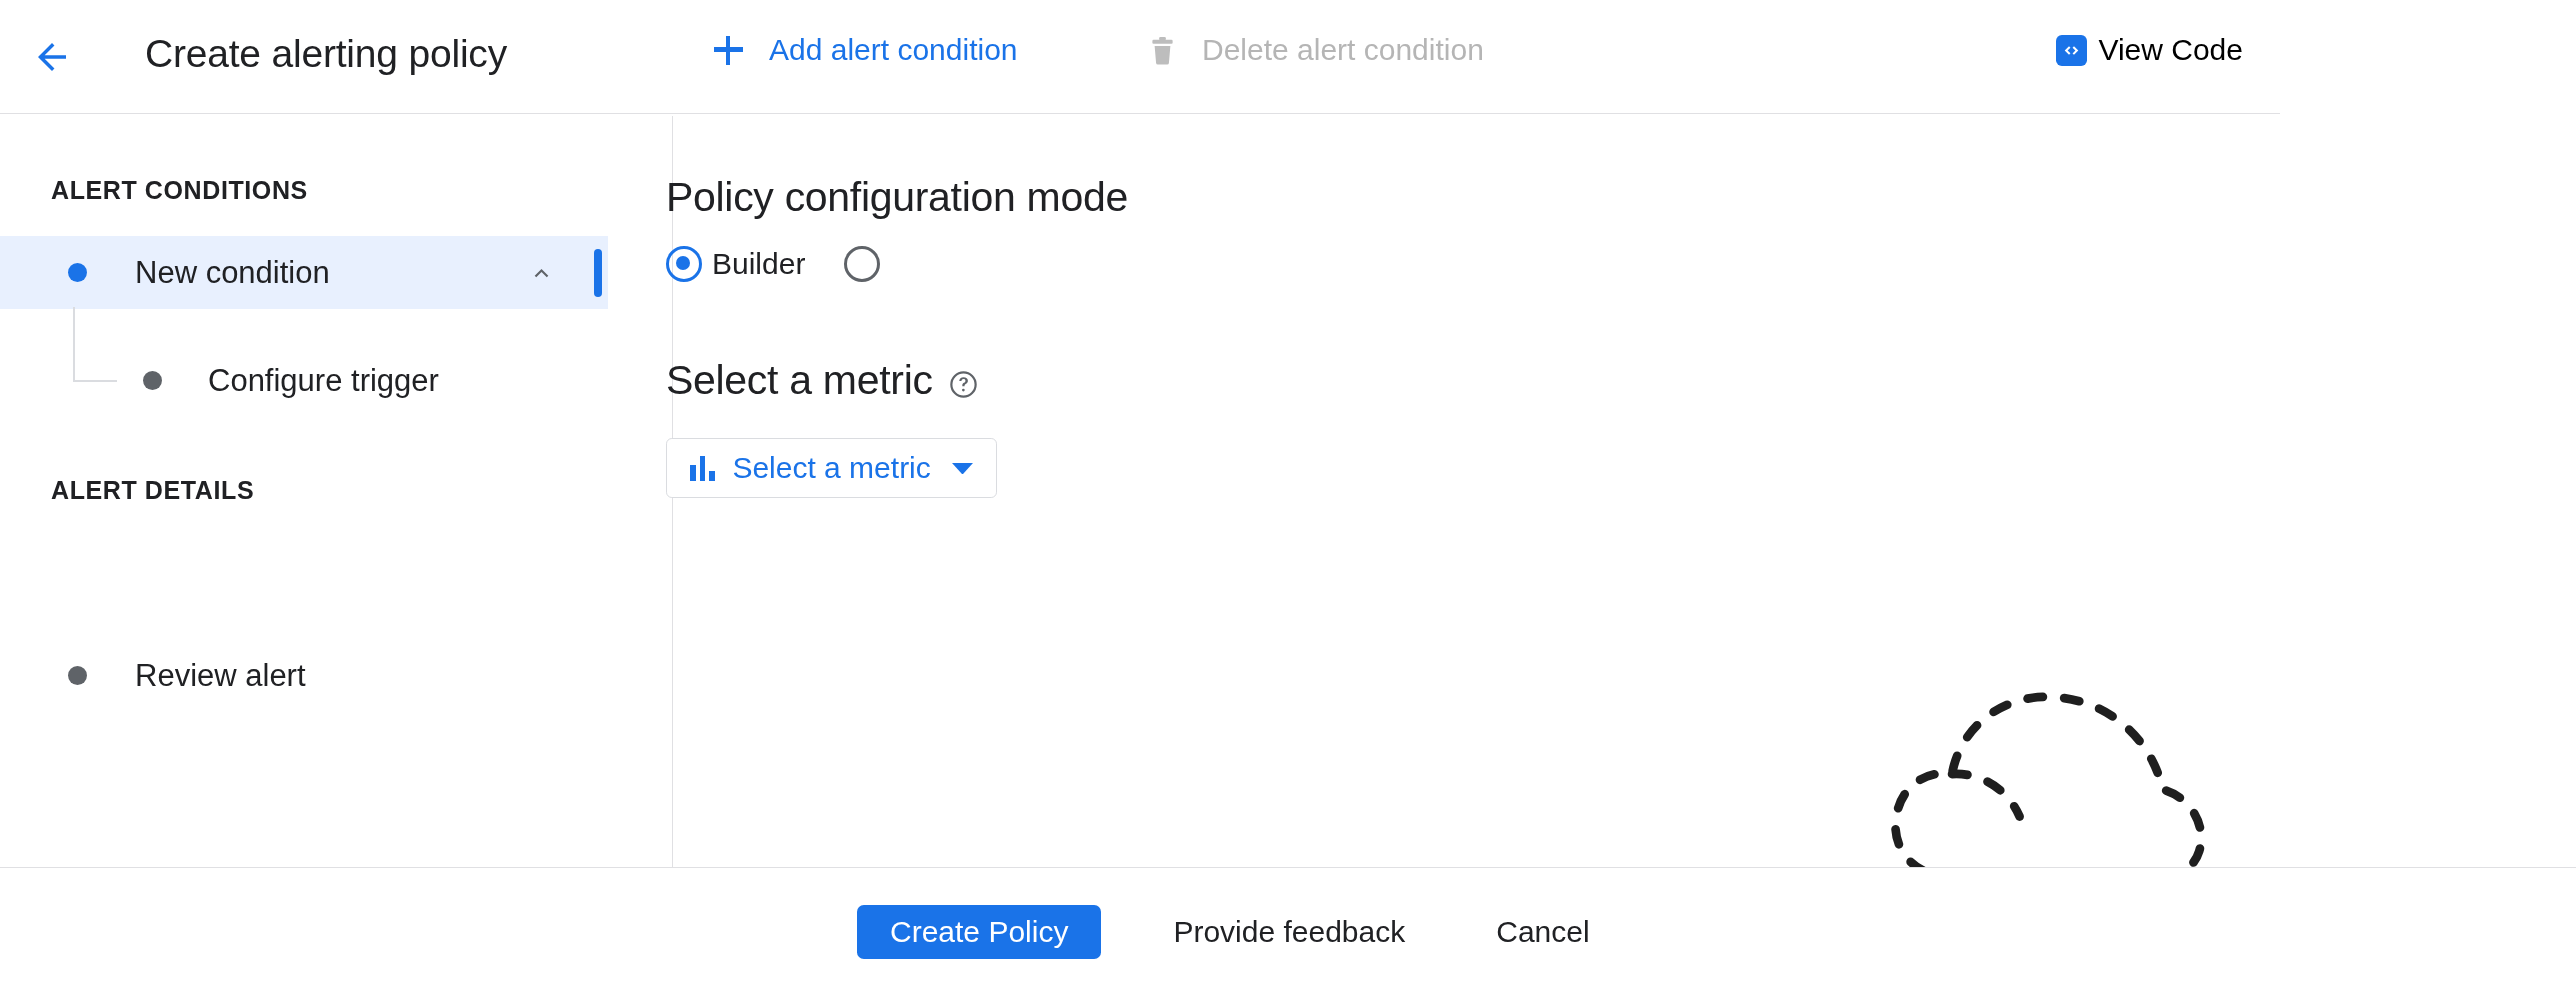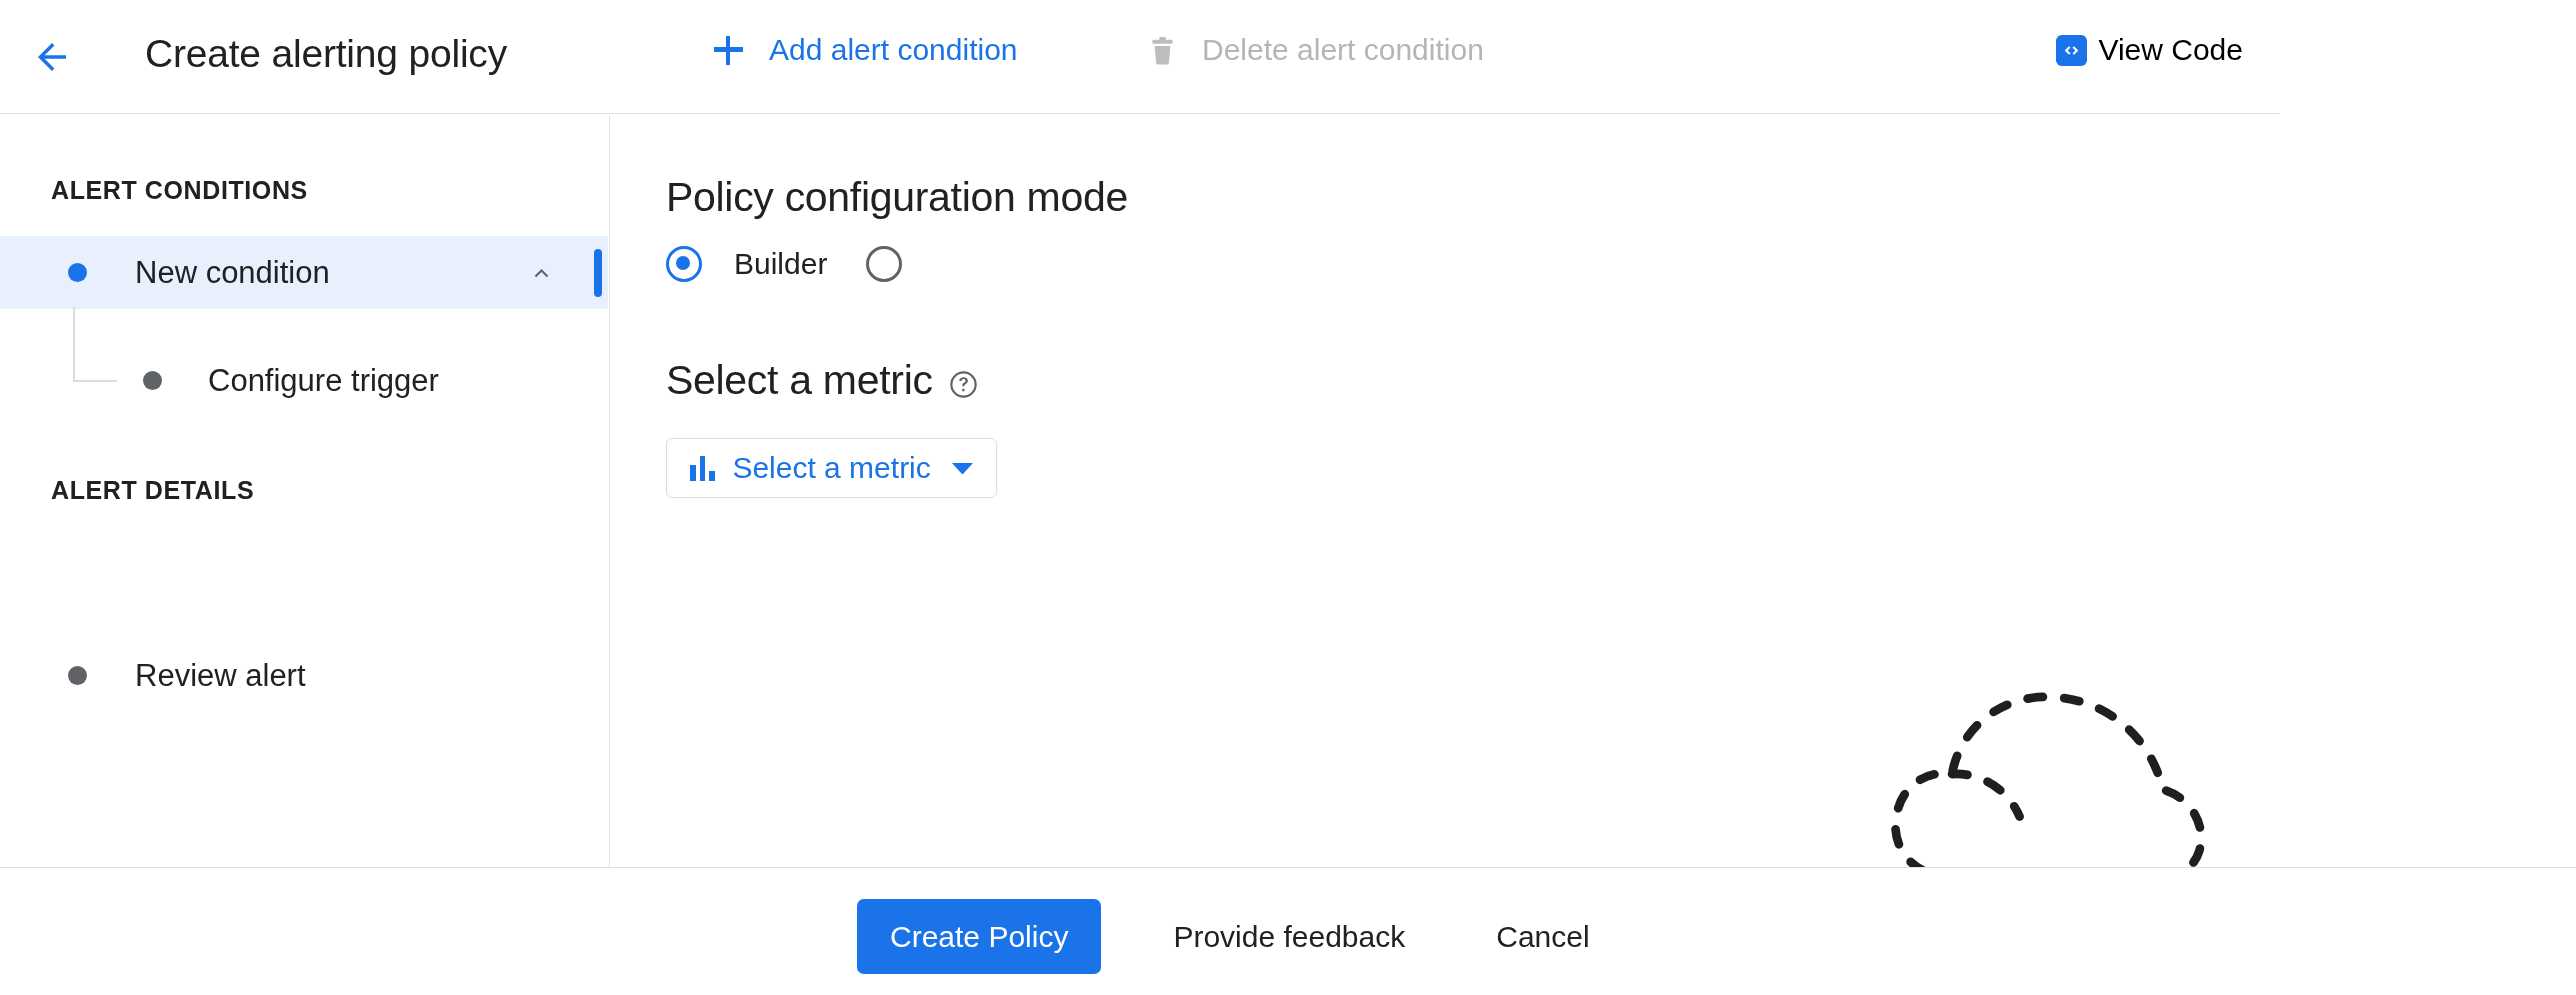--- a/index.html
+++ b/index.html
@@ -49,21 +49,21 @@
   .trash-icon { width: 27px; height: 31px; flex: 0 0 27px; position: relative; }
 
   .code-chip {
     width: 31px; height: 31px; border-radius: 5.8px; background: #1a73e8;
     display: flex; align-items: center; justify-content: center; flex: 0 0 31px;
   }
 
   
   #sidebar {
     position: absolute; left: 0; top: 116px;
-    width: 610px; height: 751px;
+    width: 673px; height: 751px;
     border-right: 1.9px solid #e0e0e3;
     background: #ffffff;
   }
   .side-group-label {
     position: absolute; left: 51px;
     font-size: 25px; font-weight: 700; color: #202124;
     letter-spacing: 0.6px; white-space: nowrap;
   }
   #label-alert-conditions { top: 60px; }
   #label-alert-details    { top: 360px; }
@@ -116,21 +116,21 @@
   }
   #section-title-mode {
     position: absolute; left: 54px; top: 58px;
     font-size: 41px; color: #202124; font-weight: 400; letter-spacing: -0.3px;
   }
   #radio-group {
     position: absolute; left: 54px; top: 130px;
     display: flex; align-items: center; gap: 39px;
   }
   .radio-opt {
-    display: flex; align-items: center; gap: 32px; cursor: pointer; justify-content: space-between;
+    display: flex; align-items: center; gap: 10px; cursor: pointer; justify-content: space-between;
   }
   .radio-circle {
     width: 36px; height: 36px; border-radius: 50%;
     border: 3.9px solid #5f6368; position: relative; flex: 0 0 36px;
   }
   .radio-circle.checked { border-color: #1a73e8; }
   .radio-circle.checked:after {
     content: ''; position: absolute; left: 6.8px; top: 6.8px;
     width: 14.5px; height: 14.5px; border-radius: 50%; background: #1a73e8;
   }
@@ -174,21 +174,21 @@
     position: absolute; left: 0; top: 867px;
     width: 2576px; height: 128px;
     border-top: 1.9px solid #e0e0e3;
     background: #ffffff;
   }
   #footer-actions {
     position: absolute; left: 857px; top: 31px;
     display: flex; align-items: center; gap: 0px;
   }
   #create-policy-button {
-    height: 75px; padding: 16px 33px; border-radius: 6.8px;
+    height: 54px; padding: 16px 33px; border-radius: 6.8px;
     background: #1a73e8; color: #ffffff; font-size: 30px;
     display: flex; align-items: center; justify-content: center;
     border: none; cursor: pointer; font-family: "Liberation Sans", sans-serif;
     white-space: nowrap;
   }
   .text-button {
     height: 66px; padding: 0 33px; background: transparent; border: none;
     color: #202124; font-size: 30px; cursor: pointer;
     font-family: "Liberation Sans", sans-serif; white-space: nowrap;
     display: flex; align-items: center;

